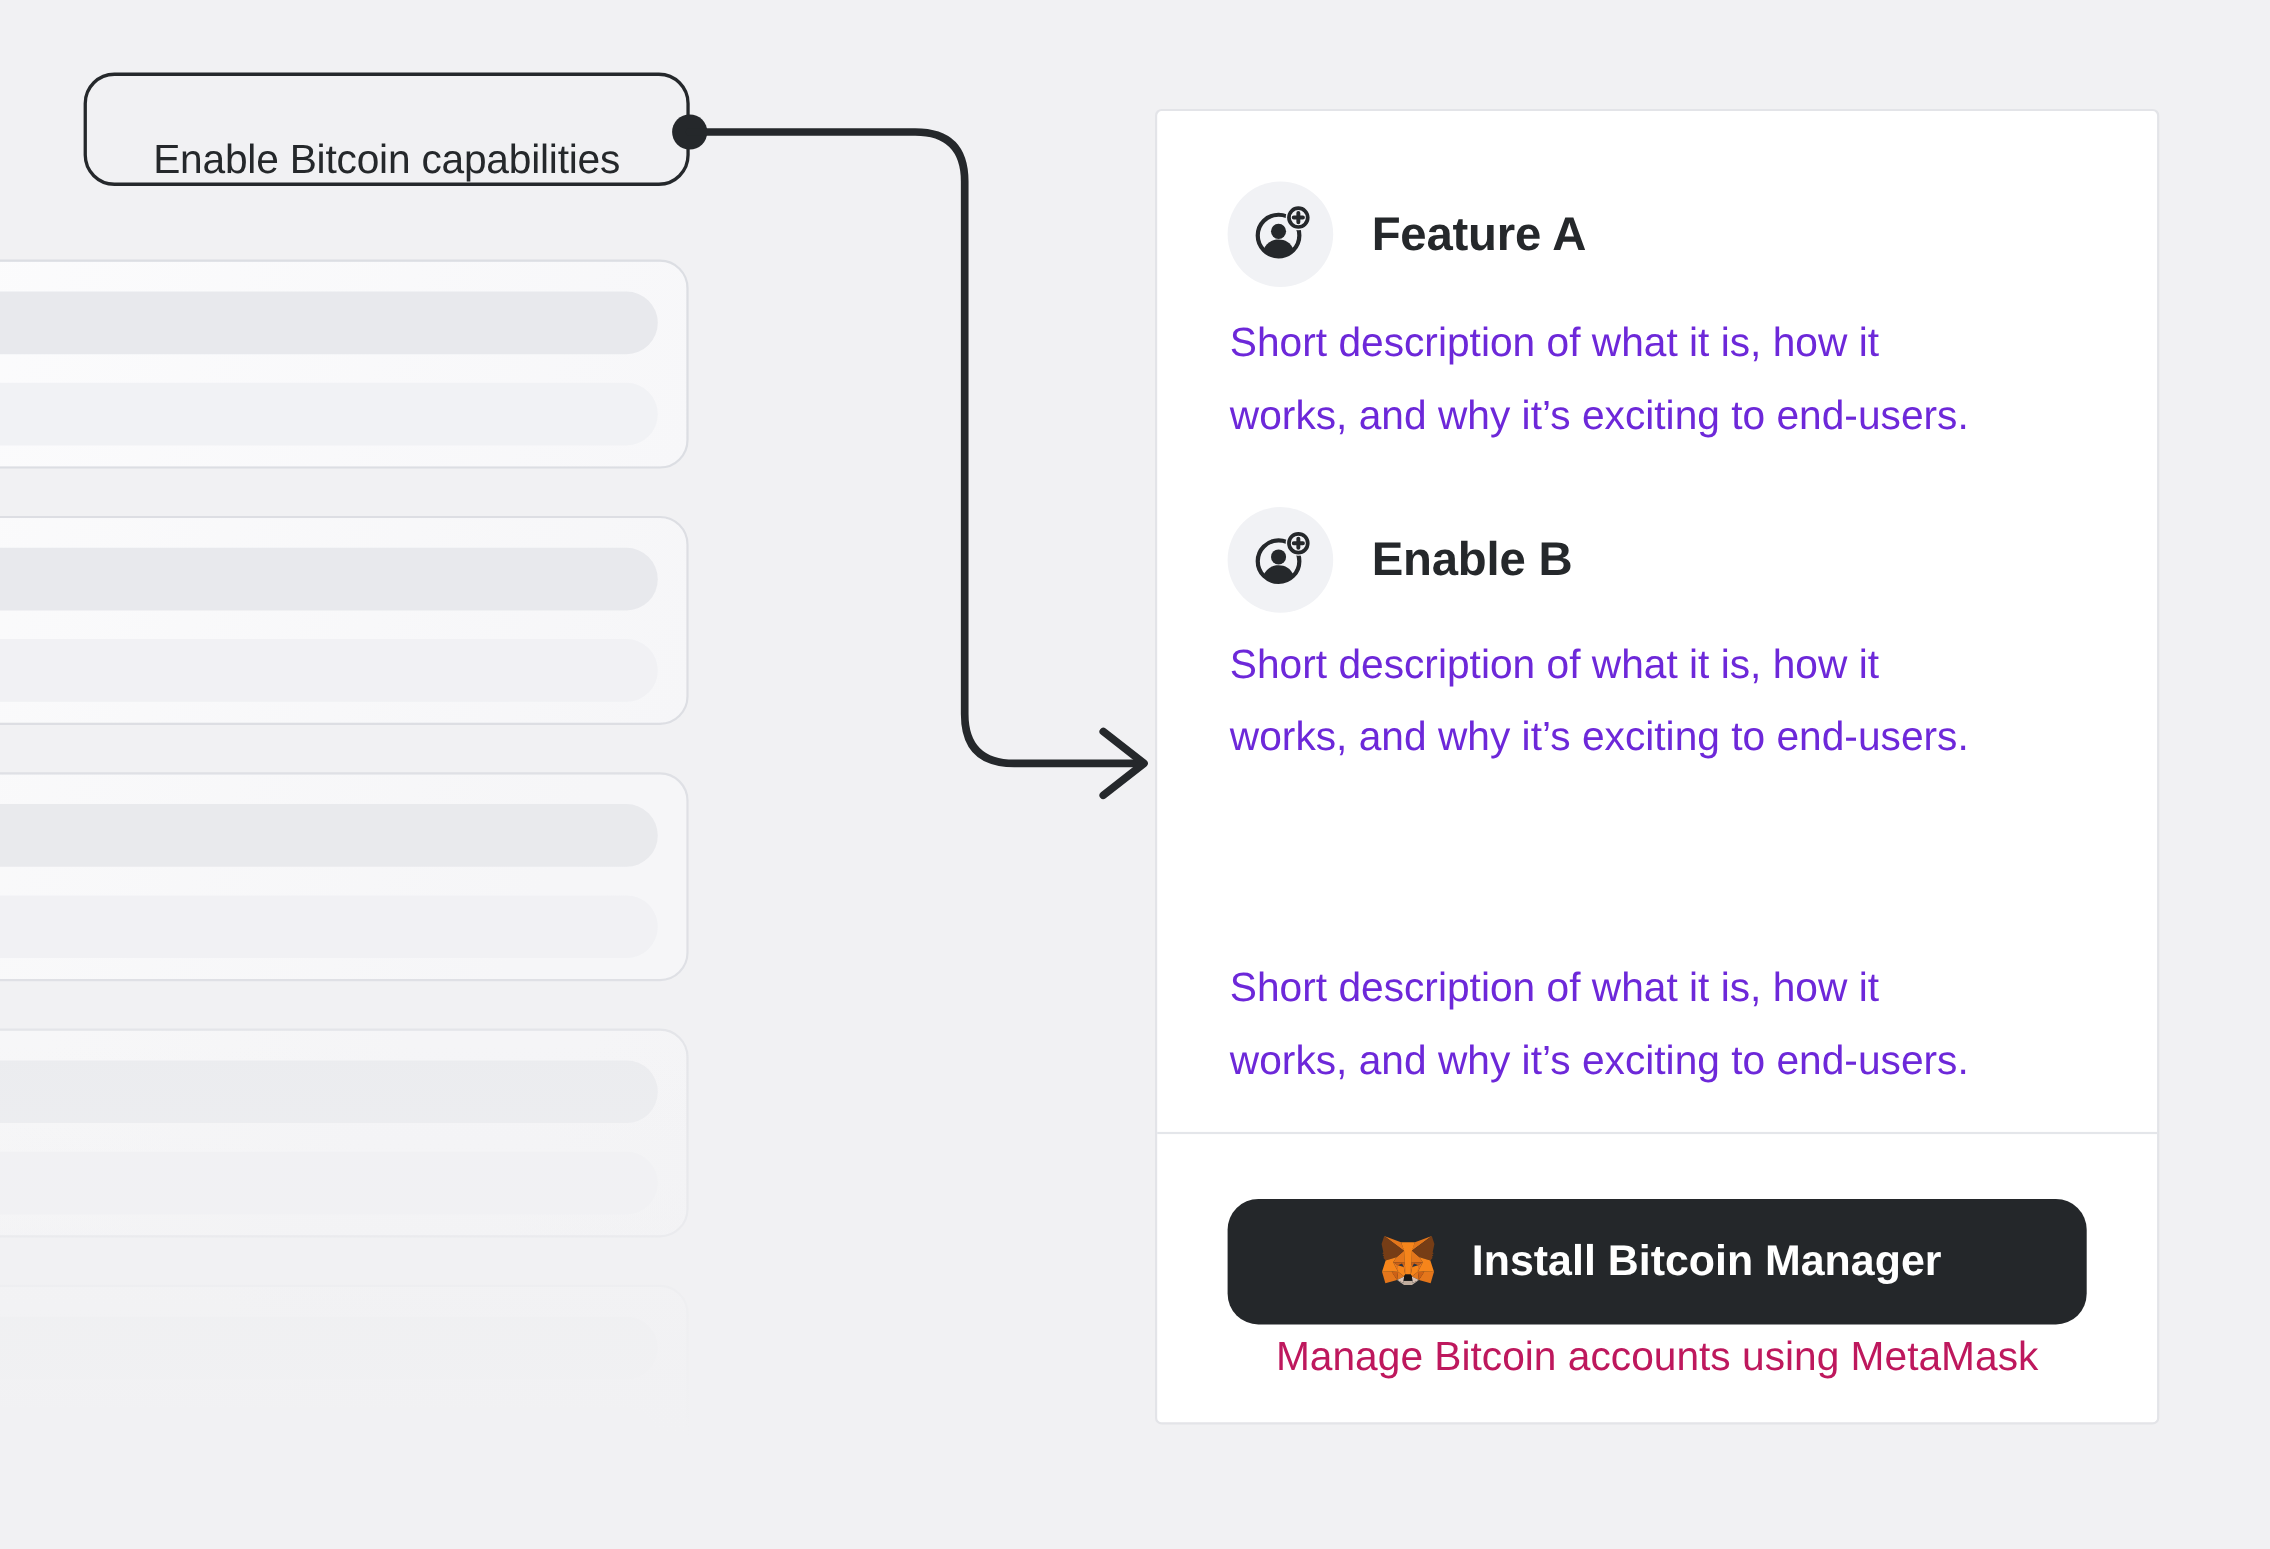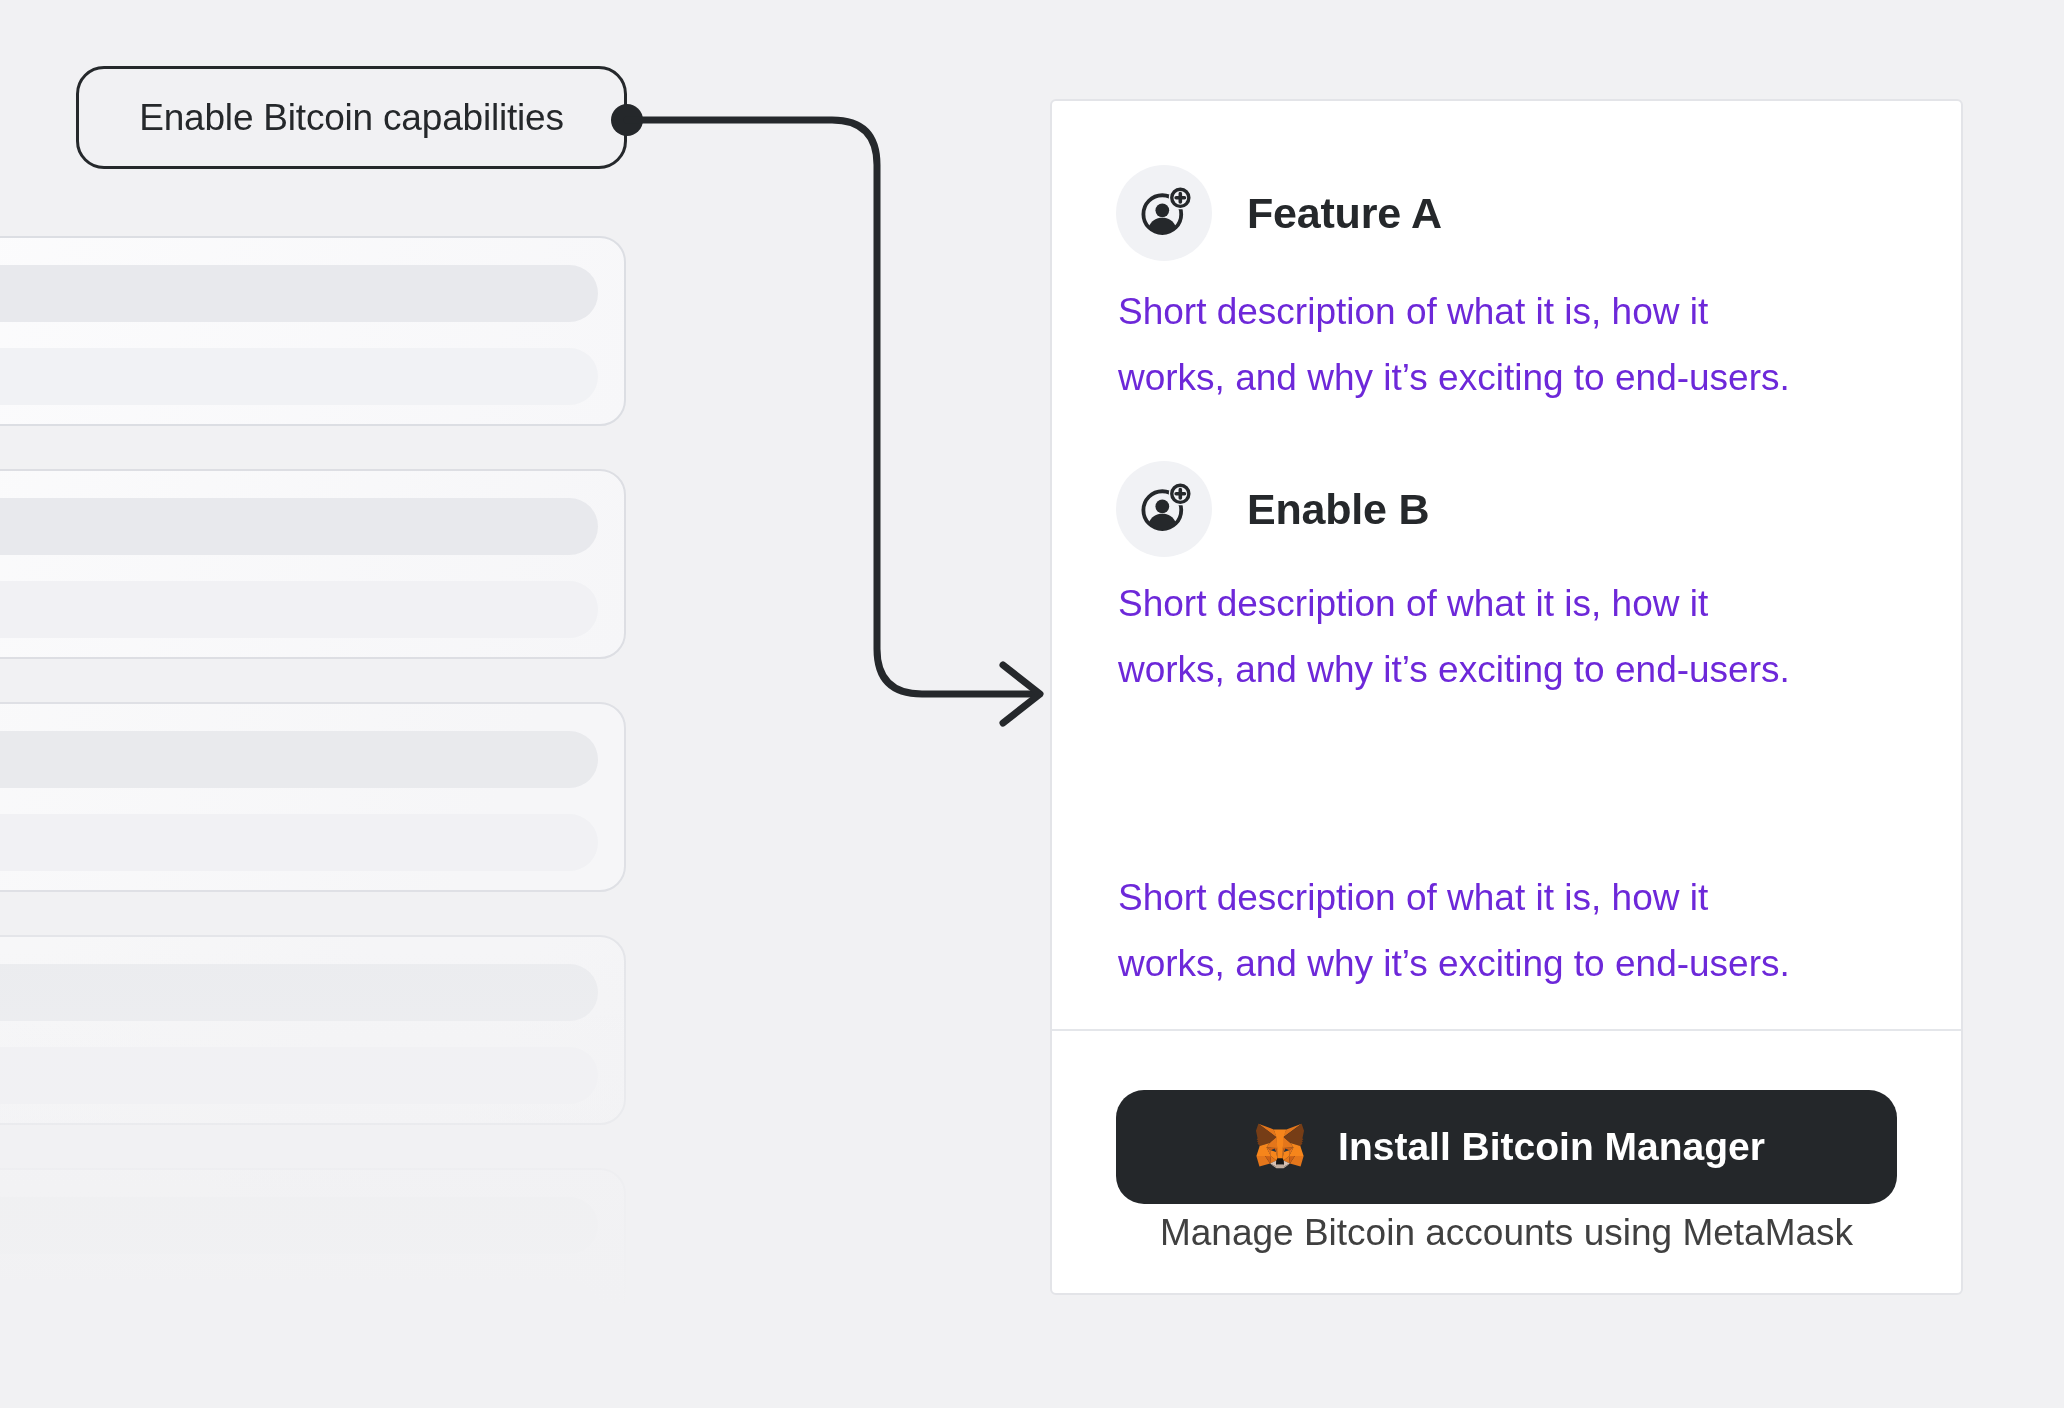--- a/index.html
+++ b/index.html
@@ -11,21 +11,21 @@
     overflow:hidden;
     font-family:"Liberation Sans", sans-serif;
     color:#25282b;
   }
 
   
   .flow-label{
     position:absolute;left:76px;top:66px;
     width:551px;height:103px;
     border:3px solid #25282b;border-radius:28px;
-    display:flex;align-items:center;justify-content:center;
+    display:flex;align-items:flex-end;justify-content:center;
     font-size:37px;font-weight:500;letter-spacing:-0.2px;
     color:#25282b;box-sizing:border-box;
   }
 
   
   .connector{position:absolute;left:0;top:0;pointer-events:none;}
 
   
   .skel-card{
     position:absolute;left:-120px;width:746px;height:190px;
@@ -90,21 +90,21 @@
     width:781px;height:114px;
     background:#24272a;border:none;border-radius:28px;
     display:flex;align-items:center;justify-content:center;gap:26px;
     color:#ffffff;font-size:39px;font-weight:700;
     font-family:"Liberation Sans", sans-serif;
     cursor:pointer;
   }
   .fox{display:flex;align-items:center;}
   .caption{
     position:absolute;left:0;right:0;top:1108px;margin:0;
-    text-align:center;font-size:37px;line-height:48px;color:#404040;font-weight:400;
+    text-align:center;font-size:37px;line-height:48px;color:#be185d;font-weight:400;
   }
 </style>
 </head>
 <body>
 
 <div class="page">
 
   <div class="flow-label">
     <span>Enable Bitcoin capabilities</span>
   </div>

